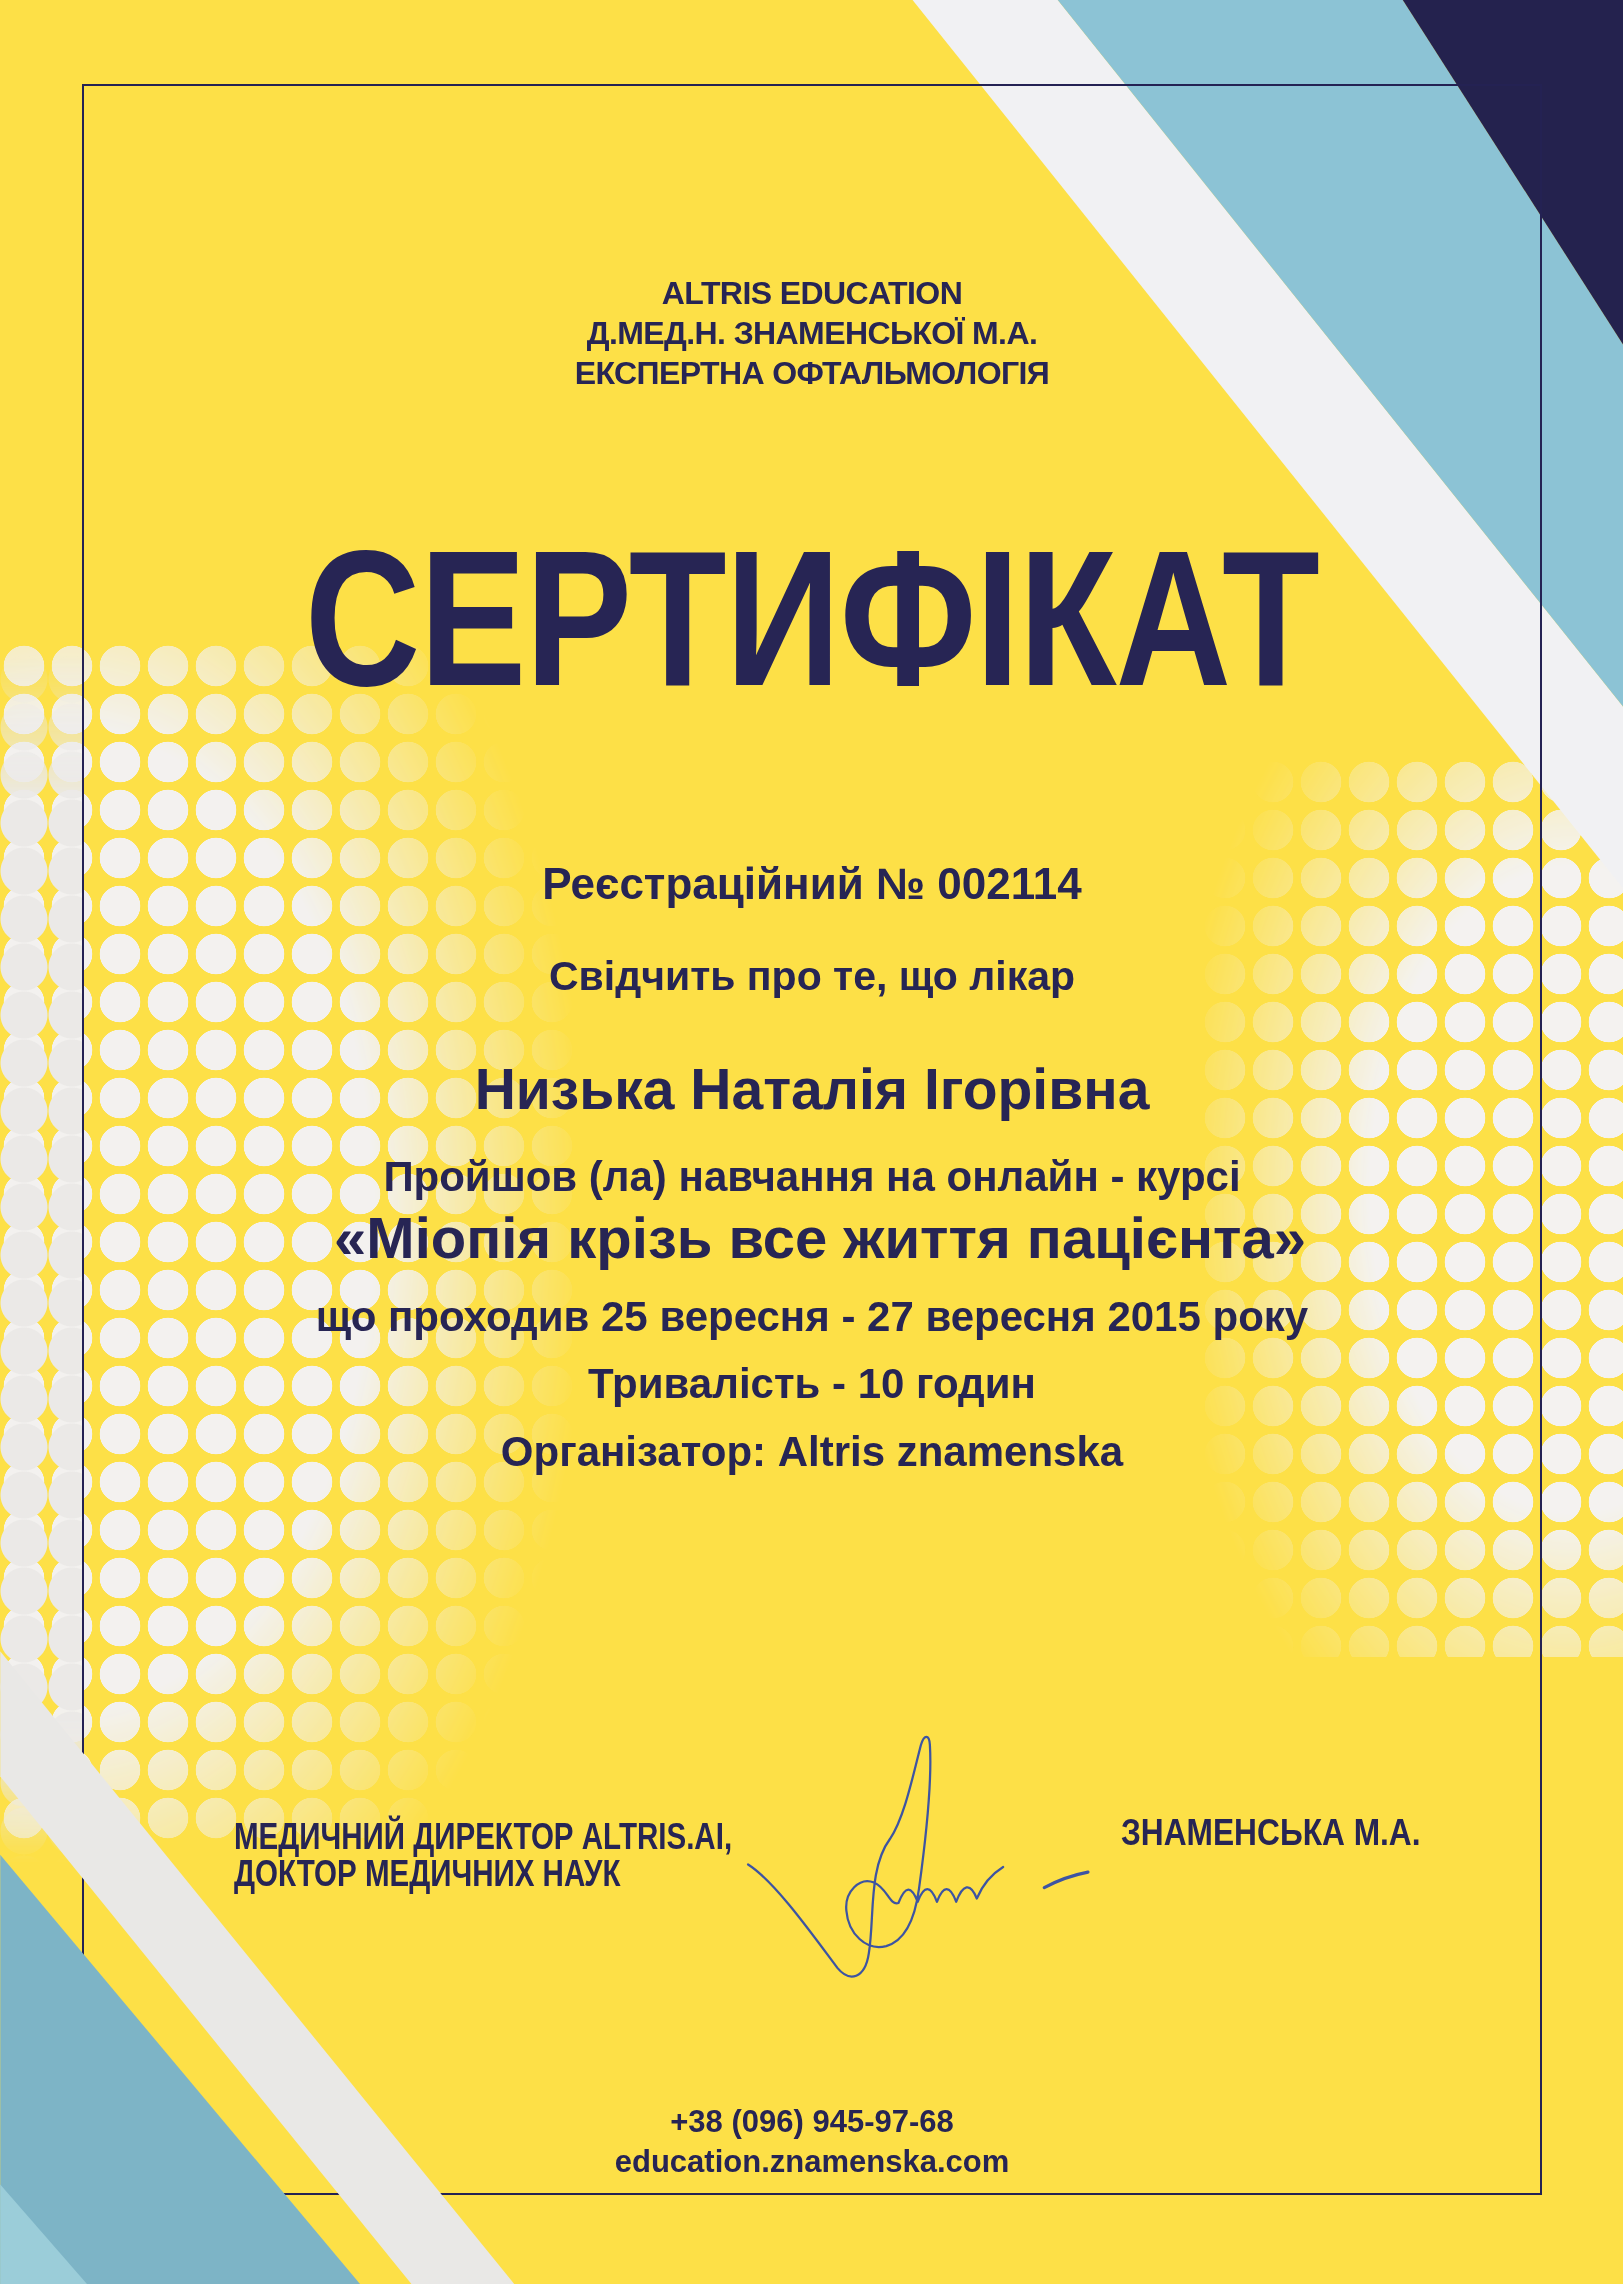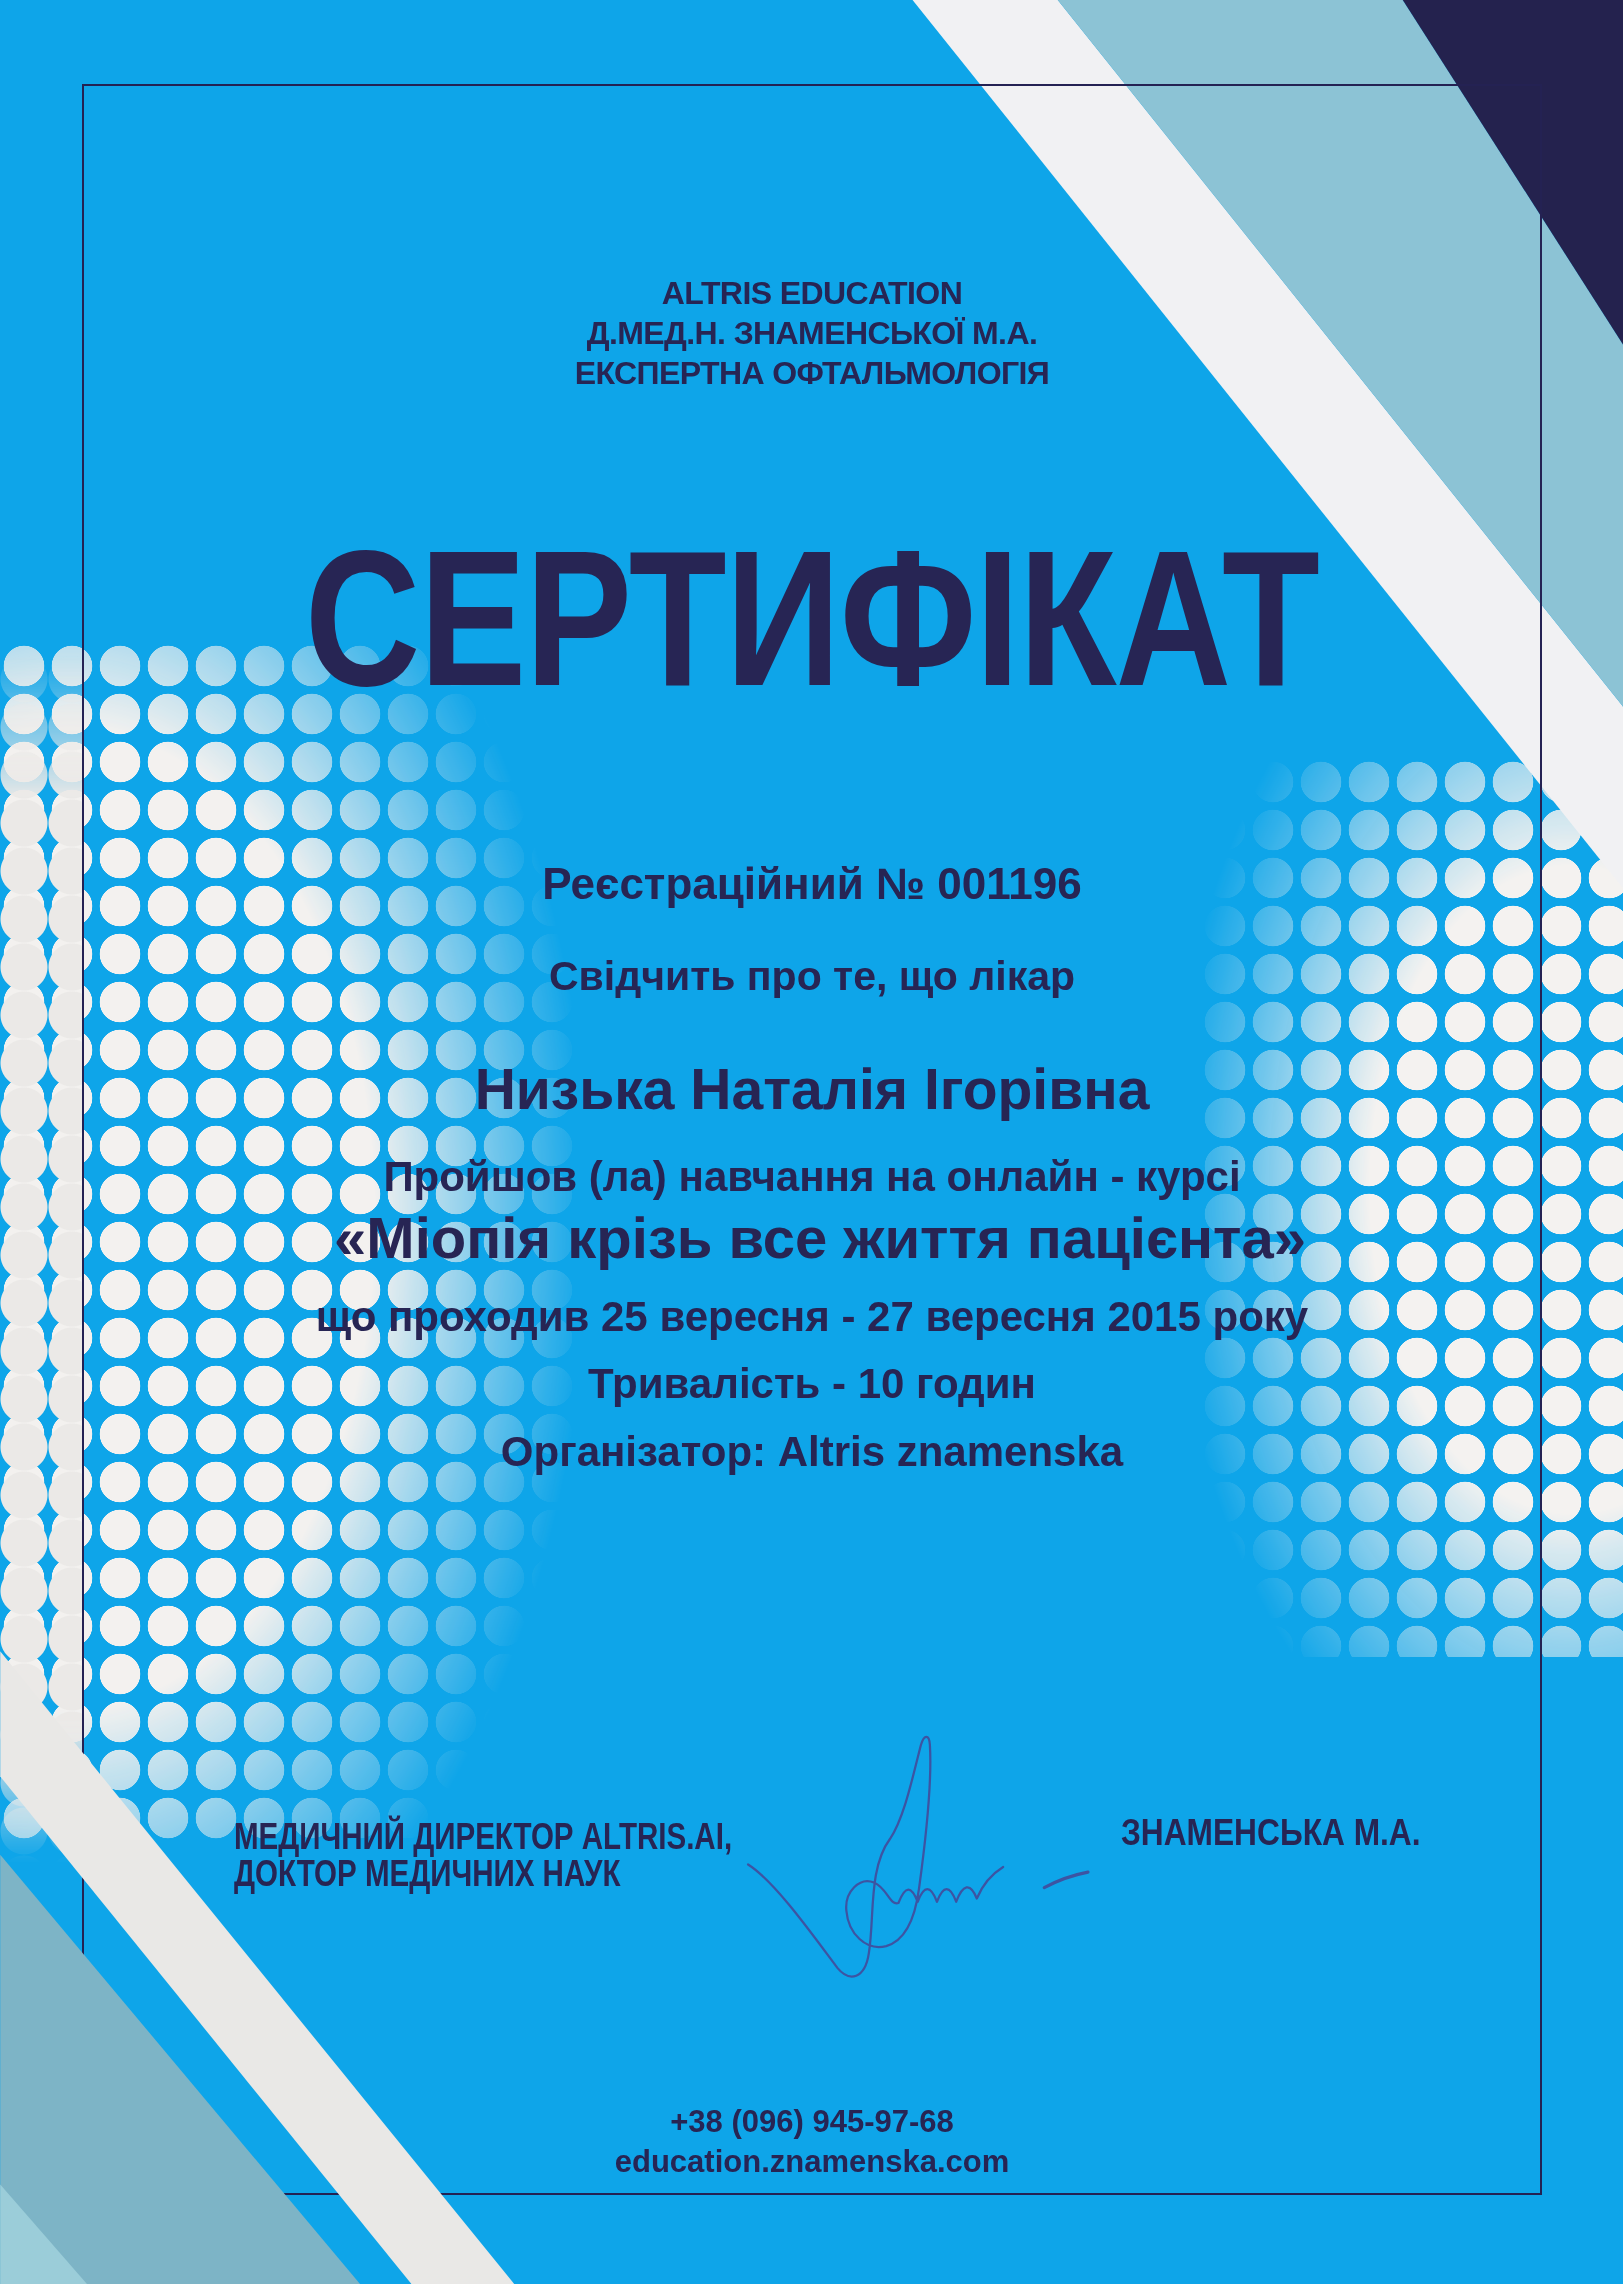--- a/index.html
+++ b/index.html
@@ -1,19 +1,19 @@
 <!DOCTYPE html>
 <html style="font-size:10.3px"><head>
 <meta charset="utf-8">
 <style>
   html,body{margin:0;padding:0;background:#ffffff;}
   #page{
     position:relative;
     width:1624px;height:2284px;
-    background:#0ea5e9;
+    background:#fde047;
     overflow:hidden;
     font-family:"Liberation Sans","DejaVu Sans",sans-serif;
     color:#272554;
   }
   
   .dots{position:absolute;z-index:0;pointer-events:none;}
   .dots-left{
     left:0;top:642px;width:578px;height:1201px;
     background:radial-gradient(circle,#f3f1ef 0 20px,transparent 20.6px);
     background-size:48px 48px;
@@ -102,21 +102,21 @@
   </svg>
 
   <div class="txt header-block">
     <div>ALTRIS EDUCATION</div>
     <div>Д.МЕД.Н. ЗНАМЕНСЬКОЇ М.А.</div>
     <div>ЕКСПЕРТНА ОФТАЛЬМОЛОГІЯ</div>
   </div>
 
   <div class="txt cert-title">СЕРТИФІКАТ</div>
 
-  <div class="txt reg-line">Реєстраційний № 001196</div>
+  <div class="txt reg-line">Реєстраційний № 002114</div>
   <div class="txt statement-line">Свідчить про те, що лікар</div>
   <div class="txt name-line">Низька Наталія Ігорівна</div>
   <div class="txt intro-line">Пройшов (ла) навчання на онлайн - курсі</div>
   <div class="txt course-line">«Міопія крізь все життя пацієнта»</div>
   <div class="txt dates-line">що проходив 25 вересня - 27 вересня 2015 року</div>
   <div class="txt duration-line">Тривалість - 10 годин</div>
   <div class="txt organizer-line">Організатор: Altris znamenska</div>
 
   <div class="txt director-block">
     <div>МЕДИЧНИЙ ДИРЕКТОР ALTRIS.AI,</div>

